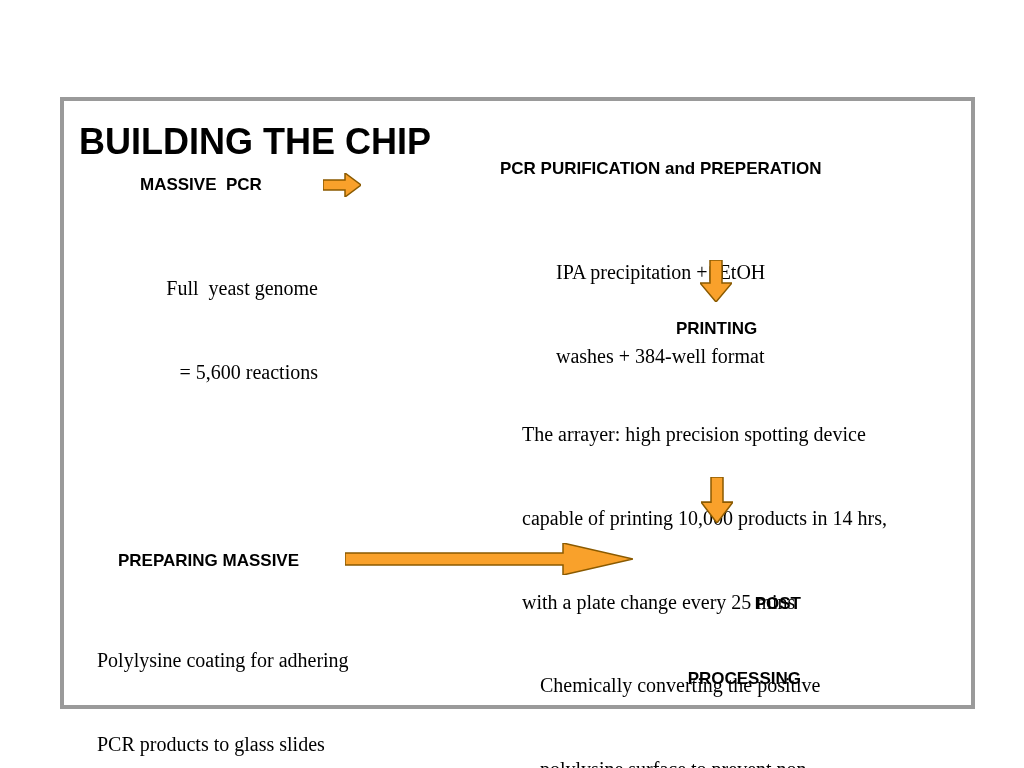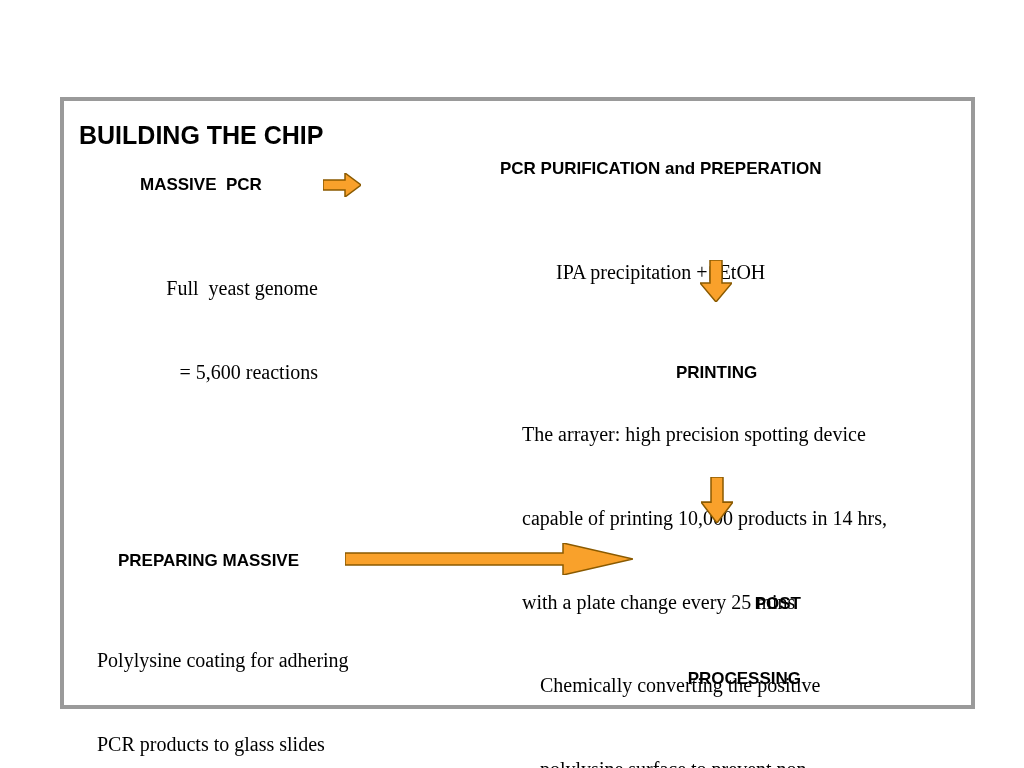--- a/index.html
+++ b/index.html
@@ -18,21 +18,21 @@
   .slide {
     position: absolute;
     left: 60px; top: 97px;
     width: 915px; height: 612px;
     background: #ffffff;
     border: 4px solid var(--slide-border, #9a9a9a);
   }
   .abs { position: absolute; }
   .title {
     left: 15px; top: 20px;
-    font-size: 25px; font-weight: bold;
+    font-size: 36px; font-weight: bold;
     letter-spacing: 0px;
     white-space: pre;
   }
   .heading {
     font-size: 17px; font-weight: bold;
     line-height: 1.2;
     white-space: pre;
   }
   .serif {
     font-family: "Liberation Serif", serif;
@@ -46,21 +46,21 @@
     stroke: var(--arrow-stroke, #8a5a00);
     stroke-width: 1.5;
   }
   
   .pos-massive-label   { left: 76px;  top: 74px; }
   .pos-right-arrow     { left: 259px; top: 72px;  width: 38px;  height: 24px; }
   .pos-purif-label     { left: 436px; top: 58px; }
   .pos-massive-body    { left: 44px;  top: 117px; width: 210px; }
   .pos-purif-body      { left: 492px; top: 101px; }
   .pos-down-arrow-1    { left: 636px; top: 159px; width: 32px;  height: 42px; }
-  .pos-printing-label  { left: 612px; top: 218px; margin-top: 44px; }
+  .pos-printing-label  { left: 612px; top: 218px; }
   .pos-printing-body   { left: 458px; top: 263px; }
   .pos-down-arrow-2    { left: 637px; top: 376px; width: 32px;  height: 46px; }
   .pos-post-label      { left: 592px; top: 440px; width: 145px; line-height: 25px; }
   .pos-prep-label      { left: 54px;  top: 450px; }
   .pos-long-arrow      { left: 281px; top: 442px; width: 288px; height: 32px; }
   .pos-prep-body       { left: 33px;  top: 489px; }
   .pos-post-body       { left: 476px; top: 514px; }
 </style>
 </head>
 <body>
@@ -76,20 +76,21 @@
       <div>= 5,600 reactions</div>
     </div>
 
     <svg class="abs arrow pos-right-arrow" viewBox="0 0 38 24" preserveAspectRatio="none" aria-hidden="true">
       <polygon points="0,7 22,7 22,0 38,12 22,24 22,17 0,17"></polygon>
     </svg>
 
     <div class="abs heading pos-purif-label">PCR PURIFICATION and PREPERATION</div>
     <div class="abs serif pos-purif-body">
       <div>IPA precipitation +▯EtOH</div>
+      <div>washes + 384-well format</div>
     </div>
 
     <svg class="abs arrow pos-down-arrow-1" viewBox="0 0 32 44" preserveAspectRatio="none" aria-hidden="true">
       <polygon points="10,0 22,0 22,24 32,24 16,44 0,24 10,24"></polygon>
     </svg>
 
     <div class="abs heading pos-printing-label">PRINTING</div>
     <div class="abs serif pos-printing-body">
       <div>The arrayer: high precision spotting device</div>
       <div>capable of printing 10,000 products in 14 hrs,</div>

